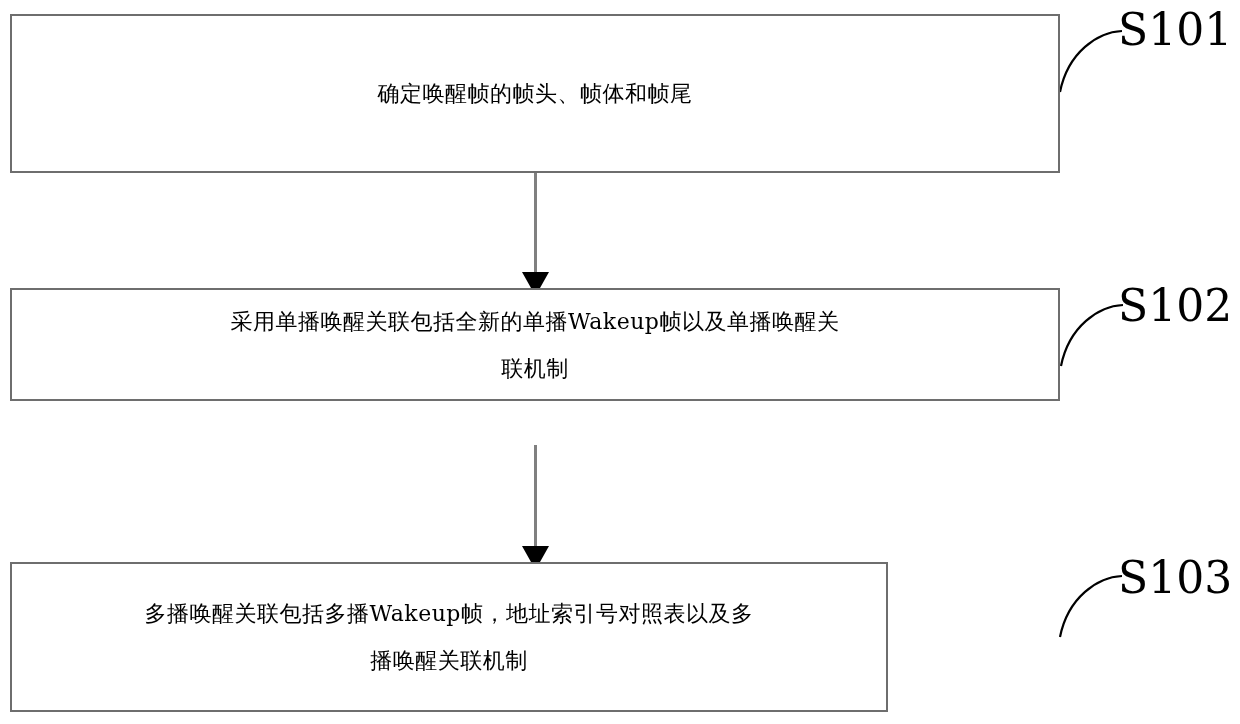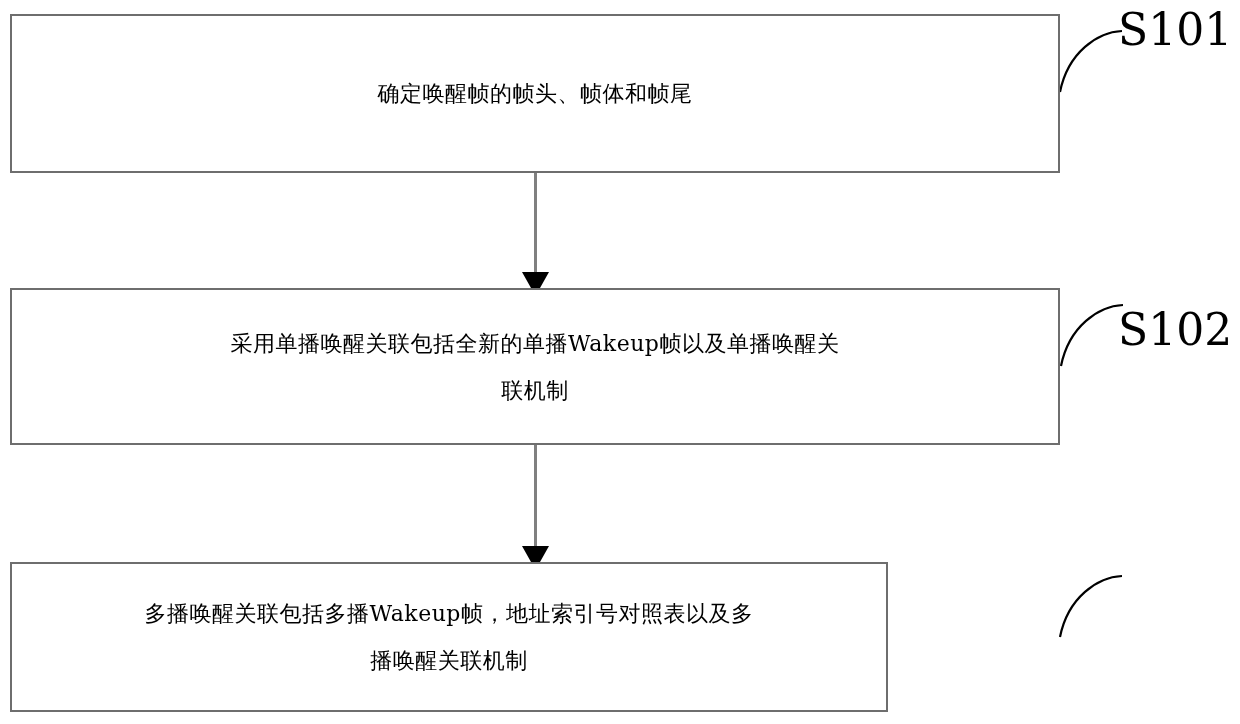--- a/index.html
+++ b/index.html
@@ -39,21 +39,21 @@
     line-height: 47px;
     color: #000000;
     text-align: center;
     letter-spacing: 0.5px;
     padding: 0 26px;
     white-space: pre-line;
     font-weight: 400;
   }
 
   #box-s101 { left: 10px;  top: 14px;  width: 1050px; height: 159px; }
-  #box-s102 { left: 10px;  top: 288px; width: 1050px; height: 157px; }
+  #box-s102 { left: 10px;  top: 288px; width: 1050px; height: 113px; }
   #box-s103 { left: 10px;  top: 562px; width: 878px; height: 150px; }
 
   .connector-svg {
     position: absolute;
     left: 0;
     top: 0;
     width: 1240px;
     height: 724px;
     pointer-events: none;
     overflow: visible;
@@ -63,21 +63,21 @@
     position: absolute;
     font-family: "DejaVu Serif", "Liberation Serif", serif;
     font-size: 44px;
     color: #000000;
     letter-spacing: 0px;
     line-height: 1;
     white-space: nowrap;
   }
 
   #label-s101 { left: 1118px; top: 8px; }
-  #label-s102 { left: 1118px; top: 284px; margin-top: 24px; }
+  #label-s102 { left: 1118px; top: 284px; }
   #label-s103 { left: 1118px; top: 556px; }
 </style>
 </head>
 <body>
 
 <div id="diagram-root">
 
   <svg class="connector-svg" viewBox="0 0 1240 724" xmlns="http://www.w3.org/2000/svg">
 
     <g>
@@ -108,14 +108,15 @@
 
   <div class="flow-box" id="box-s103">
     <div class="flow-box-text">多播唤醒关联包括多播Wakeup帧，地址索引号对照表以及多
 播唤醒关联机制</div>
   </div>
 
   <div class="step-label" id="label-s101">S101</div>
 
   <div class="step-label" id="label-s102">S102</div>
 
+  <div class="step-label" id="label-s103">S103</div>
 
 </div>
 
 </body></html>

